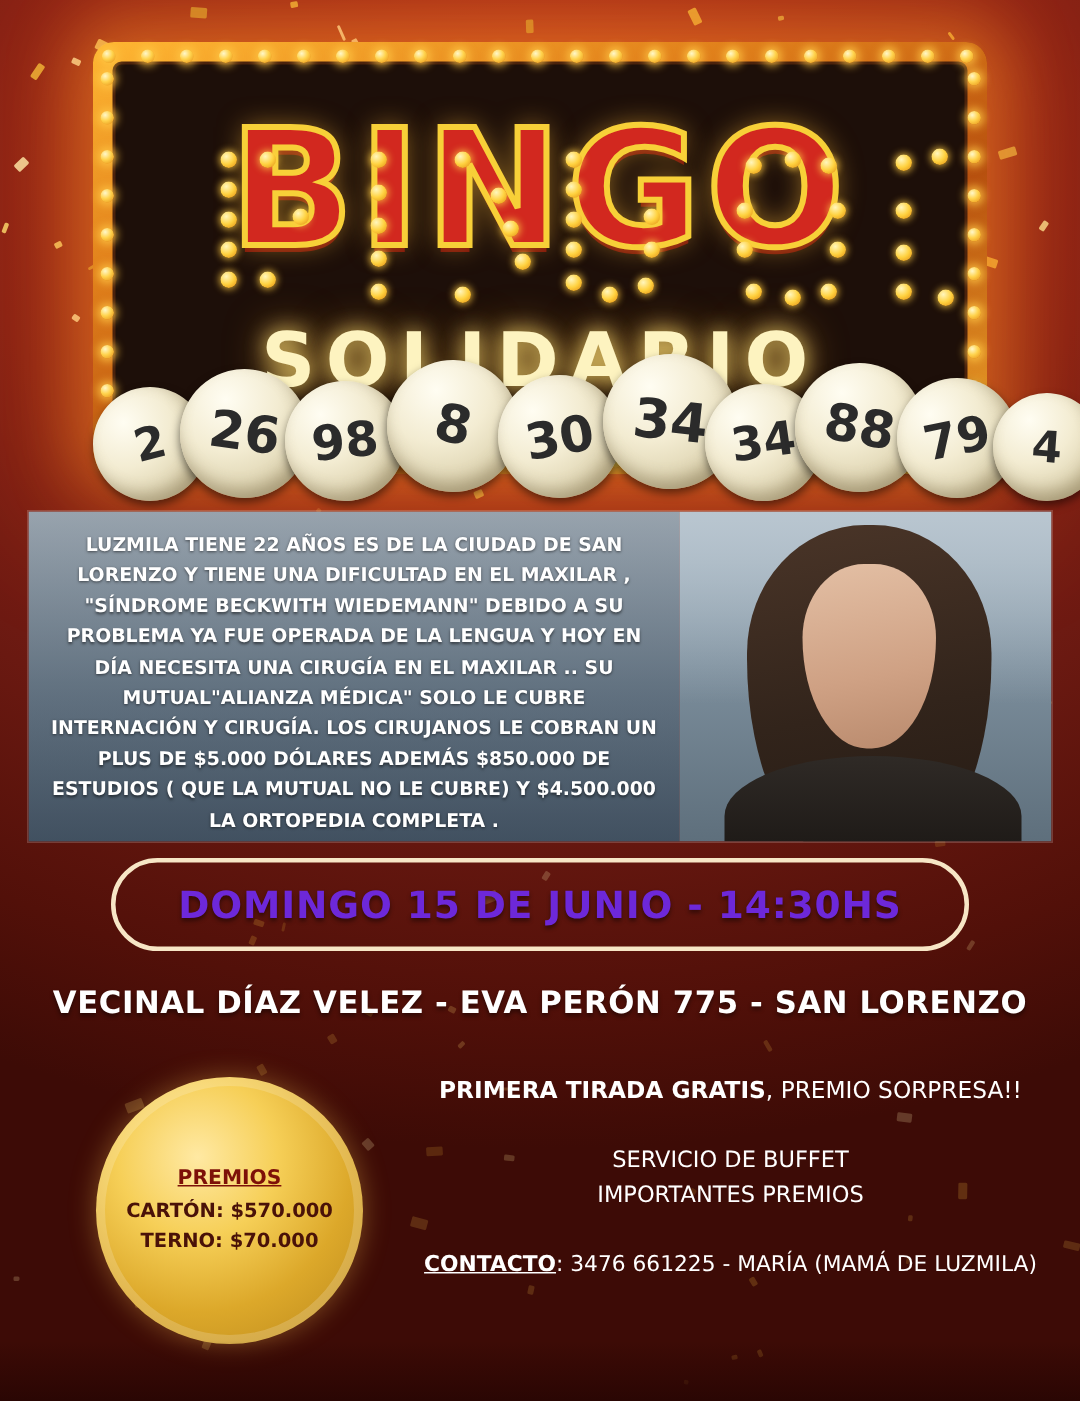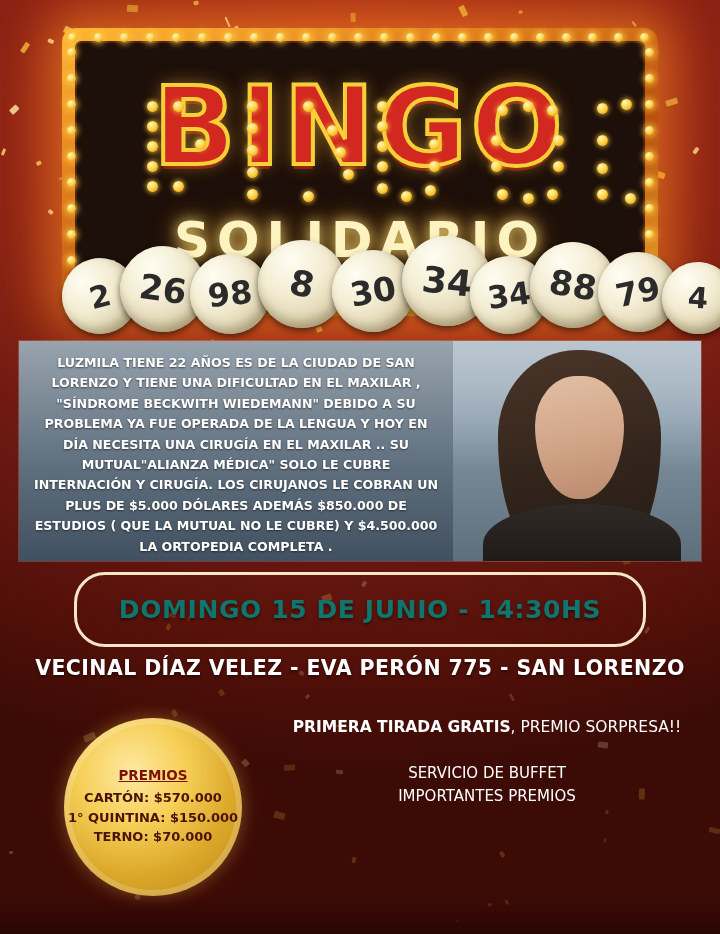--- a/index.html
+++ b/index.html
@@ -126,29 +126,29 @@
     border-radius: 50% 50% 0 0 / 70% 70% 0 0;
     background: linear-gradient(180deg,#2f2a26 0%, #1f1b18 100%);
   }
   .photo-sky {
     position: absolute; left: 0; right: 0; top: 0; height: 58%;
     background: linear-gradient(180deg,#b9c6d0 0%, rgba(150,166,178,0) 100%);
   }
 
   
   .date-pill {
-    position: absolute; left: 74px; top: 572px; width: 572px; height: 75px; z-index: 5;
+    position: absolute; left: 74px; top: 572px; width: 572px; height: 62px; z-index: 5;
     border: 3px solid #f7e6c6;
     border-radius: 31px;
     display: flex; align-items: center; justify-content: center;
     font-family: "DejaVu Sans", sans-serif;
     font-weight: bold;
     font-size: 25px;
     letter-spacing: .6px;
-    color: #0f766e;
+    color: #6d28d9;
     text-shadow: 0 2px 3px rgba(0,0,0,.45);
   }
 
   .address {
     position: absolute; left: 0; right: 0; top: 656px; z-index: 5;
     text-align: center;
     font-family: "DejaVu Sans", sans-serif;
     font-weight: bold;
     font-size: 20.5px;
     letter-spacing: .4px;
@@ -467,25 +467,27 @@
   </div>
 </div>
 
 <div class="date-pill">DOMINGO 15 DE JUNIO - 14:30HS</div>
 
 <div class="address">VECINAL DÍAZ VELEZ - EVA PERÓN 775 - SAN LORENZO</div>
 
 <div class="medal">
   <div class="medal-title">PREMIOS</div>
   <div class="medal-line">CARTÓN: $570.000</div>
-  <div class="medal-line">1° QUINTINA: $150.000</div>
   <div class="medal-line">TERNO: $70.000</div>
 </div>
 
 <div class="info">
   <div class="info-line1">
     <b>PRIMERA TIRADA GRATIS</b><span>, PREMIO SORPRESA!!</span>
   </div>
   <div class="info-sub">SERVICIO DE BUFFET</div>
   <div class="info-sub">IMPORTANTES PREMIOS</div>
+  <div class="info-contact">
+    <u>CONTACTO</u><span>: 3476 661225 - MARÍA (MAMÁ DE LUZMILA)</span>
+  </div>
 </div>
 
 <div class="bottom-fade"></div>
 
 </body></html>

